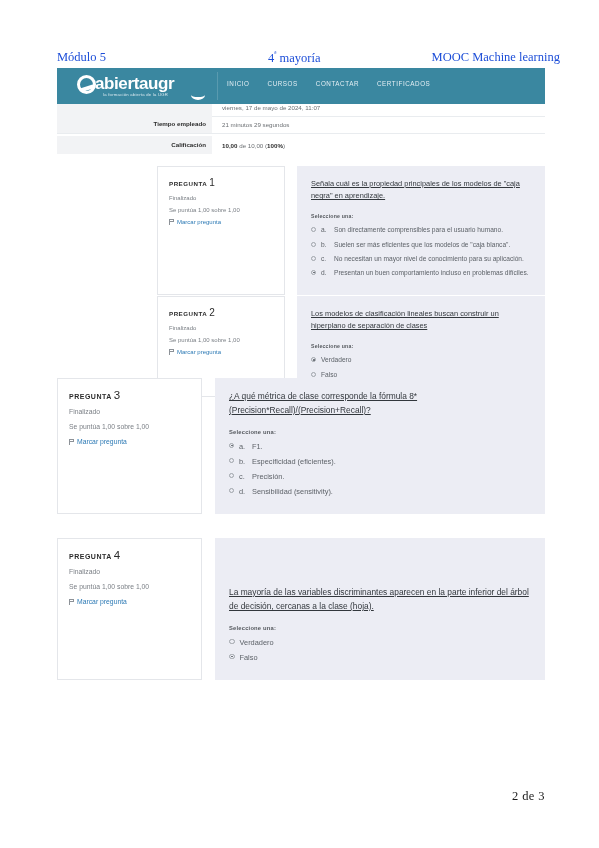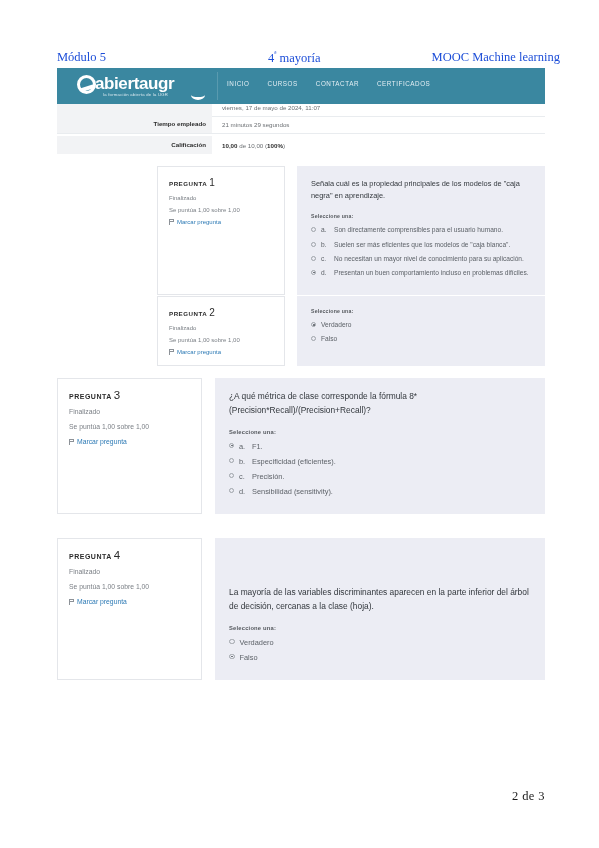--- a/index.html
+++ b/index.html
@@ -222,20 +222,21 @@
     border: 1px solid #8d9298;
     border-left: none;
     box-sizing: border-box;
   }
 
   .q-text {
     font-size: 7.4px;
     line-height: 1.65;
     color: #32373c;
     margin-bottom: 11px;
+    text-decoration: underline;
   }
   .q-select {
     font-size: 5.2px;
     font-weight: bold;
     color: #55595e;
     margin-bottom: 7px;
     letter-spacing: .2px;
   }
   .opt {
     display: flex;
@@ -381,20 +382,21 @@
     <div class="q-info">
       <div class="q-title"><span>PREGUNTA</span><span class="qnum">2</span></div>
       <div class="q-meta">Finalizado</div>
       <div class="q-meta">Se puntúa 1,00 sobre 1,00</div>
       <div class="q-flag">
         <span class="flag-ico"></span>
         <span>Marcar pregunta</span>
       </div>
     </div>
     <div class="q-body">
+      <div class="q-text">Los modelos de clasificación lineales buscan construir un hiperplano de separación de clases</div>
       <div class="q-select">Seleccione una:</div>
       <div class="opt">
           <span class="radio on"></span>
           <span>Verdadero</span>
         </div>
       <div class="opt">
           <span class="radio"></span>
           <span>Falso</span>
         </div>
     </div>

